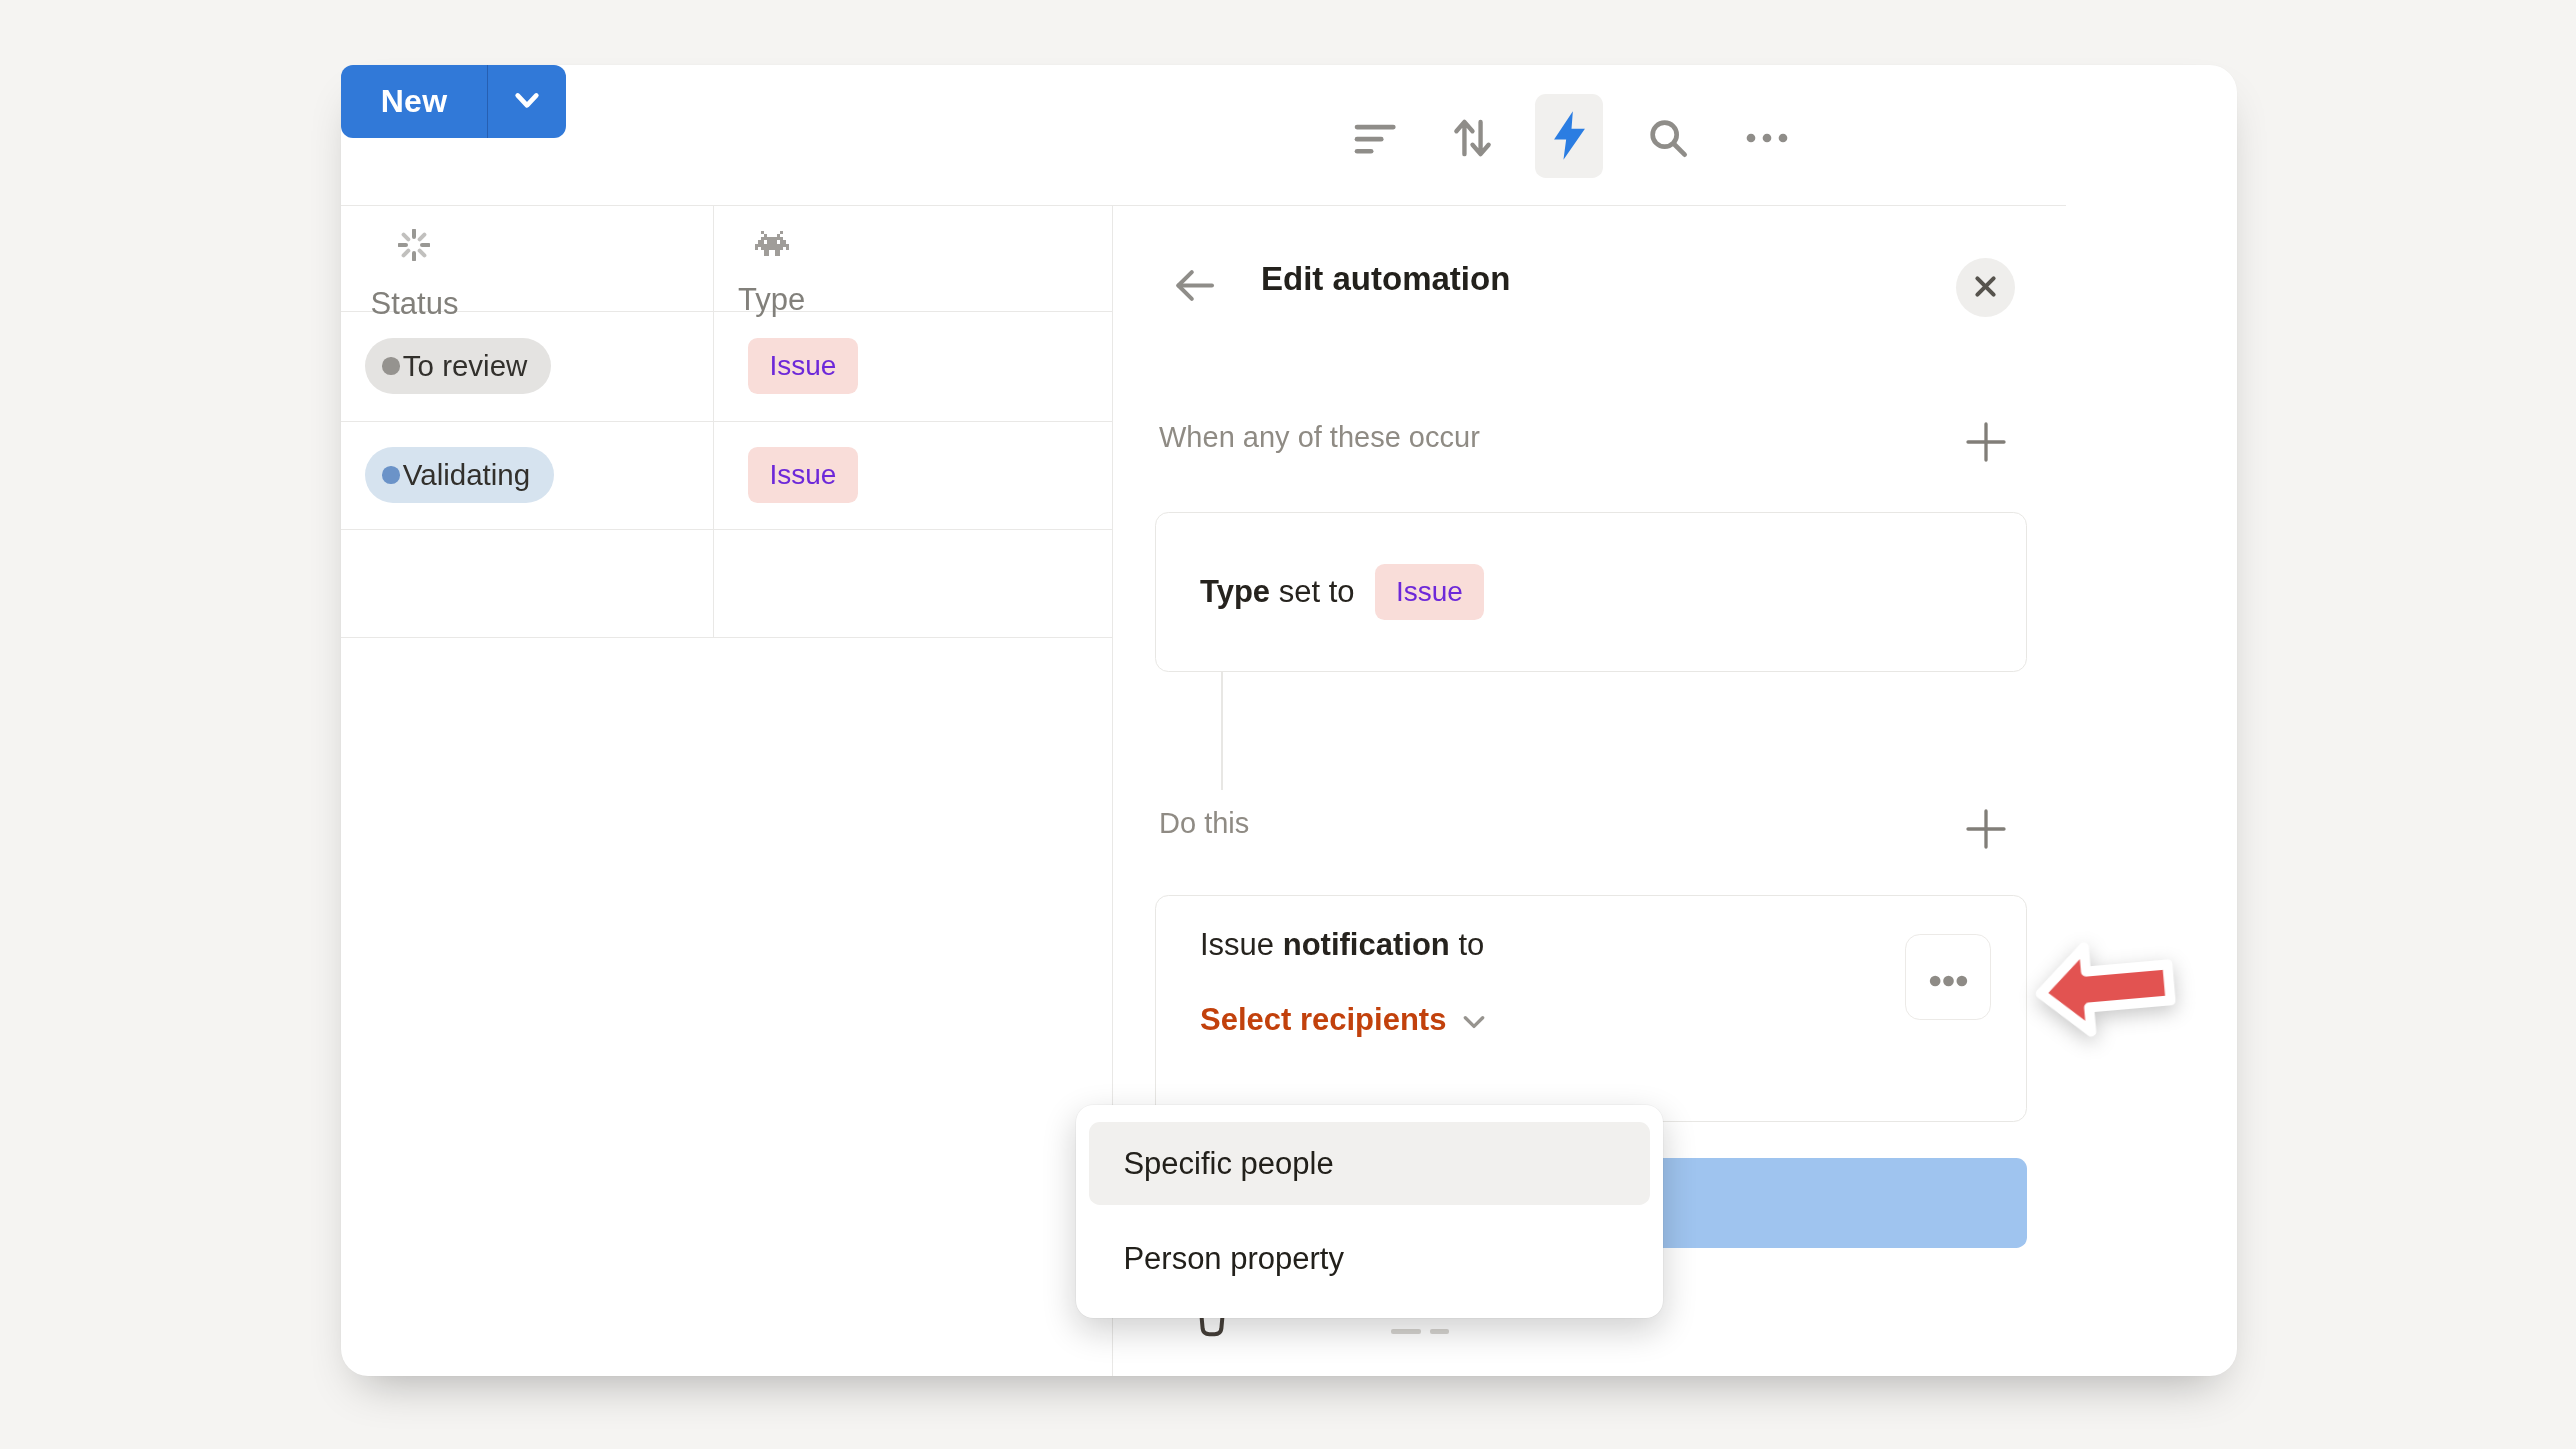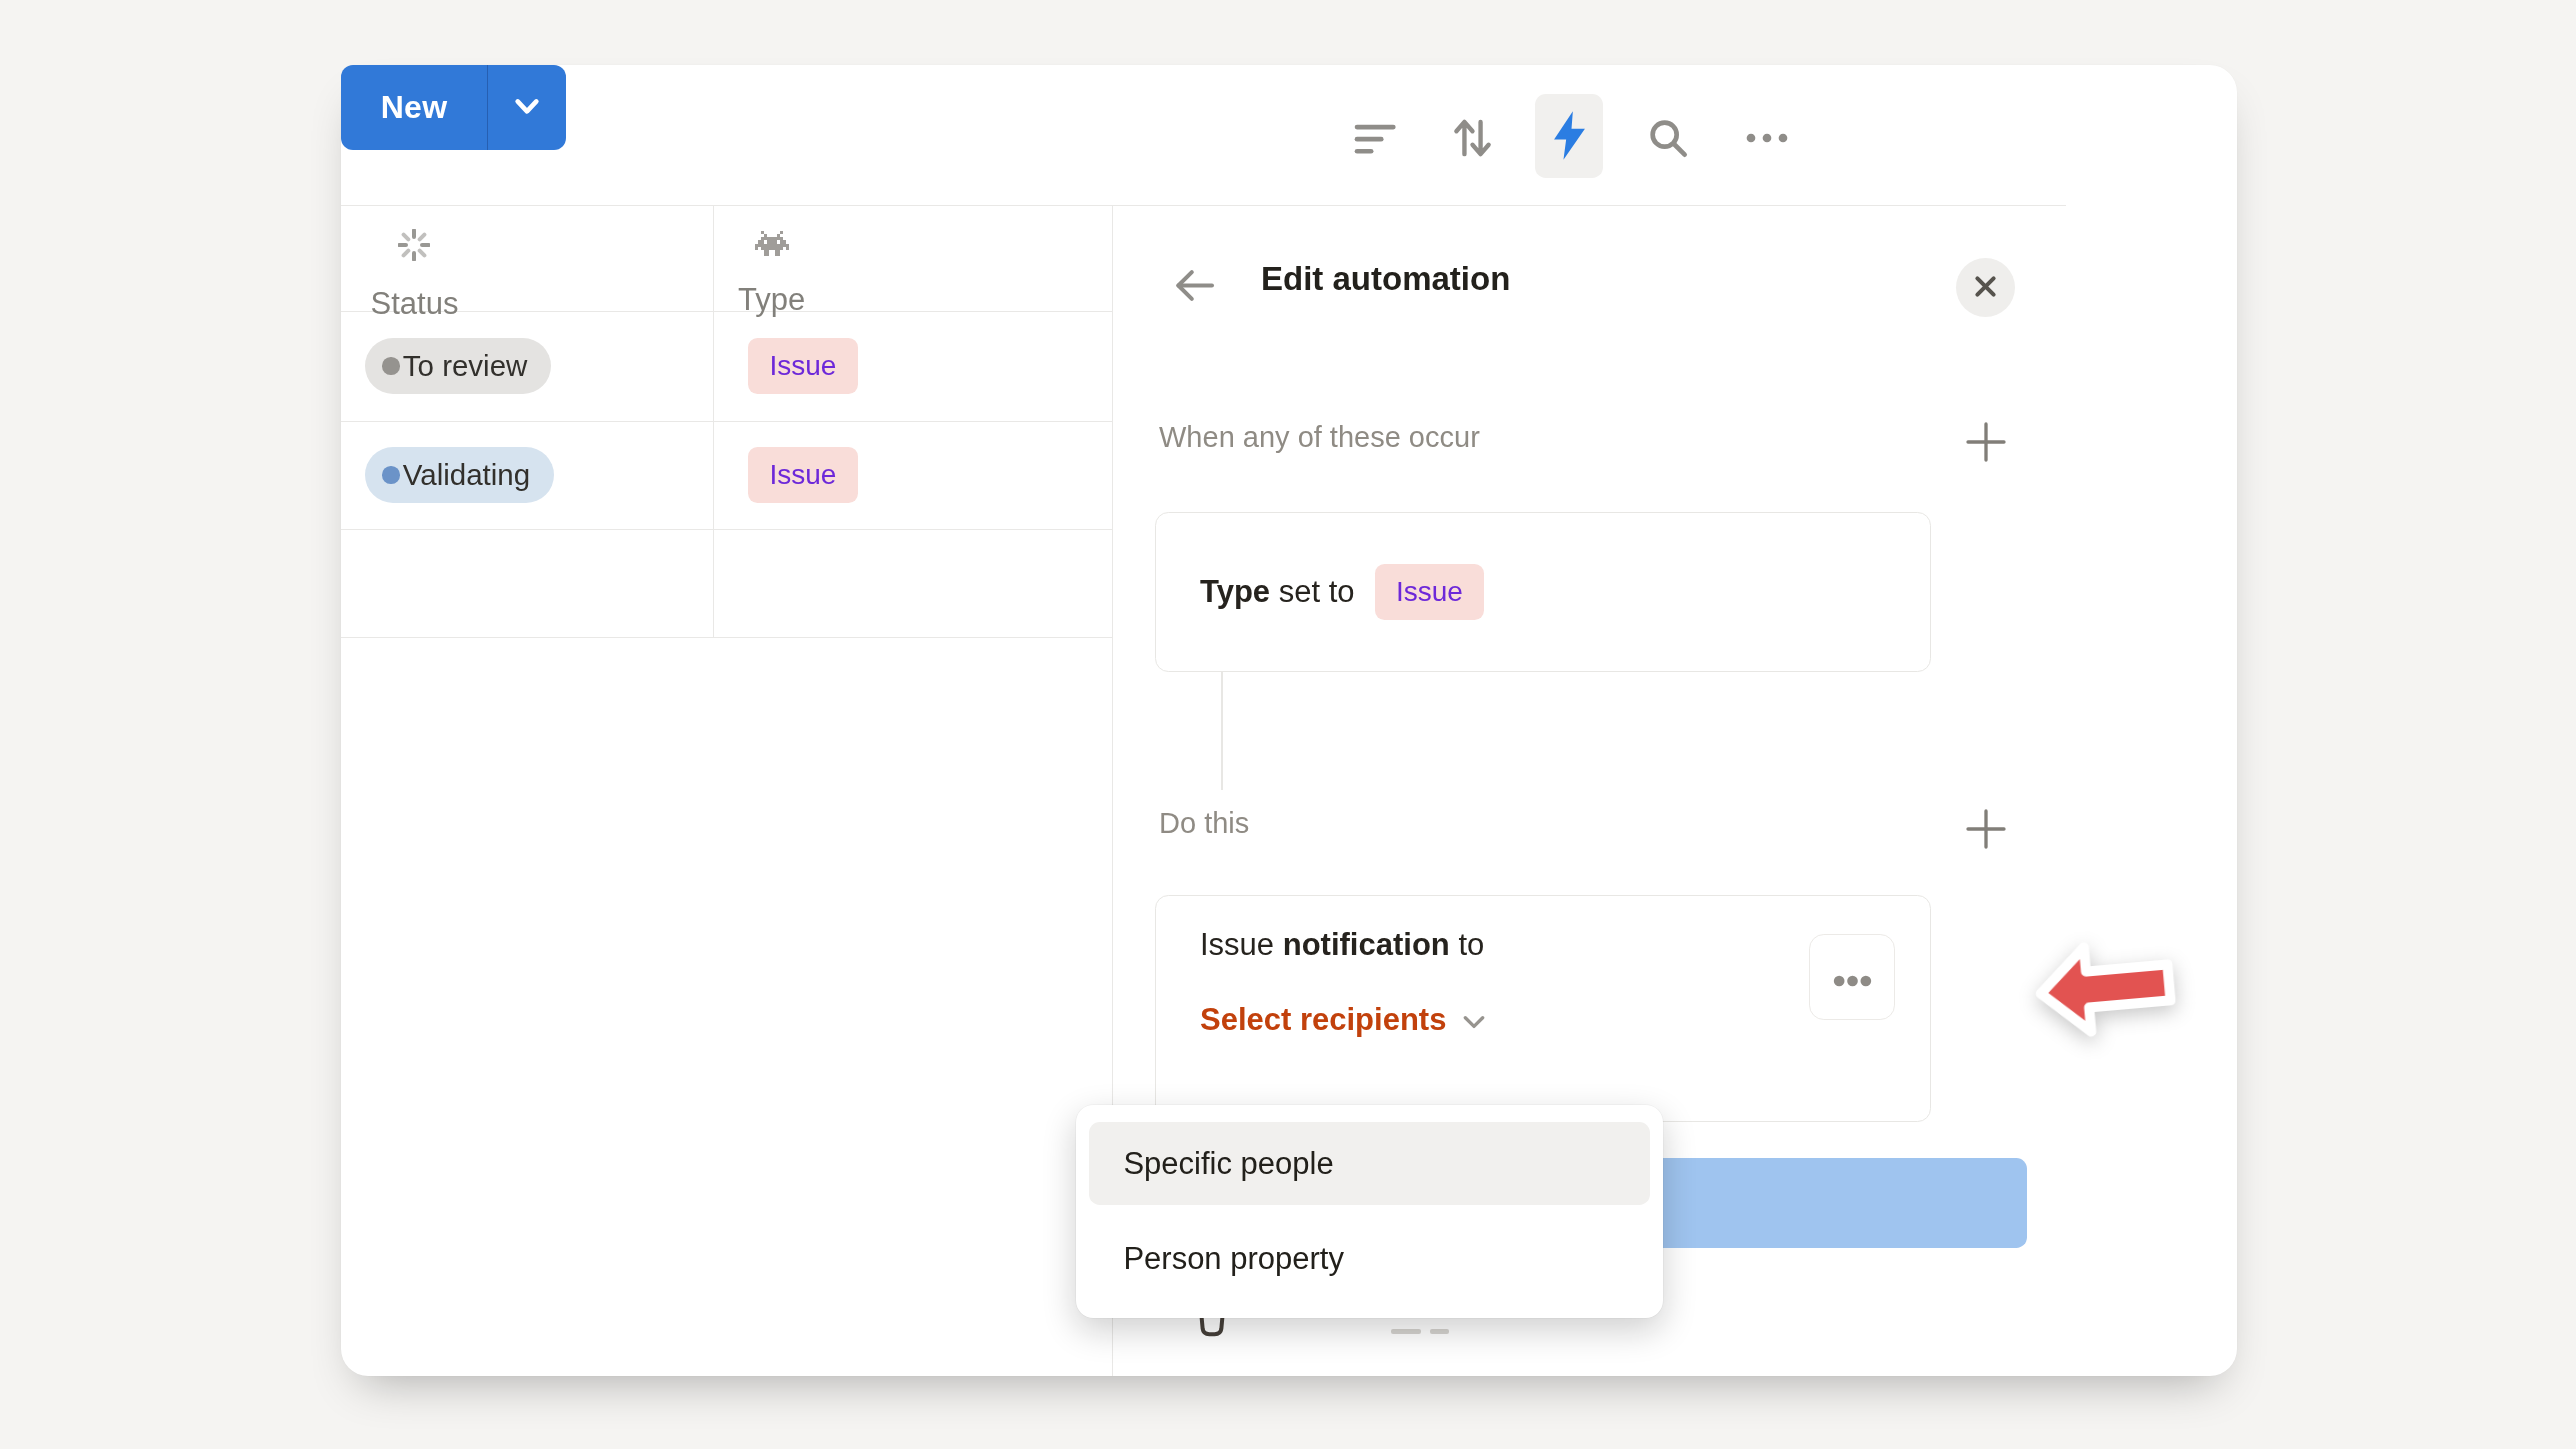--- a/index.html
+++ b/index.html
@@ -3,21 +3,21 @@
 <meta charset="utf-8">
 <style>
   html,body{margin:0;padding:0;background:#f5f4f2;font-family:"Liberation Sans",sans-serif;}
   .stage{position:relative;width:2576px;height:1449px;background:#f5f4f2;overflow:hidden;}
   .window{position:absolute;left:341px;top:65px;width:1896px;height:1311px;background:#fff;
           border-radius:27px;box-shadow:0 23px 47px -19px rgba(0,0,0,.30),0 0 1.3px rgba(0,0,0,.05);}
   
   .toolbar-btn{position:absolute;display:flex;align-items:center;justify-content:center;cursor:pointer;}
   .icon-btn{width:54px;height:54px;border-radius:8px;}
   .bolt-btn{left:1194px;top:29px;width:68px;height:84px;background:#f1f0ee;border-radius:10.7px;}
-  .new-btn{left:1499px;top:29px;width:225px;height:85px;background:#3179d8;border-radius:12px;
+  .new-btn{left:1499px;top:29px;width:225px;height:73px;background:#3179d8;border-radius:12px;
            display:flex;align-items:stretch;color:#fff;overflow:hidden;}
   .new-btn-main{width:146px;display:flex;align-items:center;justify-content:center;
                 font-size:32px;font-weight:600;letter-spacing:0.3px;}
   .new-btn-sep{width:1.3px;background:rgba(20,50,110,.35);}
   .new-btn-arrow{flex:1;display:flex;align-items:center;justify-content:center;}
   .top-divider{position:absolute;left:0;top:140px;width:1725px;height:1.3px;background:#e9e8e6;}
   
   .vline{position:absolute;width:1.3px;background:#e9e8e6;}
   .hline{position:absolute;height:1.3px;background:#e9e8e6;left:0;width:771px;}
   .col-header{position:absolute;height:81px;display:flex;align-items:center;gap:17.4px;
@@ -30,21 +30,21 @@
   .pill-blue{background:#d6e3ef;} .pill-blue .dot{background:#6b93c8;}
   .tag{display:inline-flex;align-items:center;height:56px;padding:0 21.5px;border-radius:9.4px;
        background:#f9ddd9;font-size:28px;color:#6d28d9;}
   
   .panel-title{position:absolute;left:920px;top:195px;font-size:33px;font-weight:700;color:#23211c;}
   .circle-btn{position:absolute;left:1615px;top:193px;width:59px;height:59px;border-radius:50%;
               background:#efeeec;display:flex;align-items:center;justify-content:center;cursor:pointer;}
   .section-label{position:absolute;left:818px;font-size:29px;color:#8f8b84;}
   .plus-btn{position:absolute;left:1621px;width:47px;height:47px;display:flex;align-items:center;
             justify-content:center;cursor:pointer;}
-  .card{position:absolute;left:814px;width:776px;background:#fff;border:1.3px solid #e8e7e4;
+  .card{position:absolute;left:814px;width:872px;background:#fff;border:1.3px solid #e8e7e4;
         border-radius:13.4px;box-sizing:border-box;z-index:2;cursor:pointer;}
   .trigger-card{top:447px;height:160px;display:flex;align-items:center;padding:0 44px;
                 font-size:31px;color:#26231e;}
   .trigger-card b{font-weight:700;}
   .connector{position:absolute;left:880px;top:607px;width:2px;height:118px;background:#e8e7e4;z-index:1;}
   .action-card{top:830px;height:227px;padding:31px 44px;font-size:31px;color:#26231e;}
   .action-line1 b{font-weight:700;}
   .more-btn{position:absolute;right:35px;top:38px;width:84px;height:84px;border:1.3px solid #eceae7;
             border-radius:14.8px;background:#fff;display:flex;align-items:center;justify-content:center;
             cursor:pointer;}

